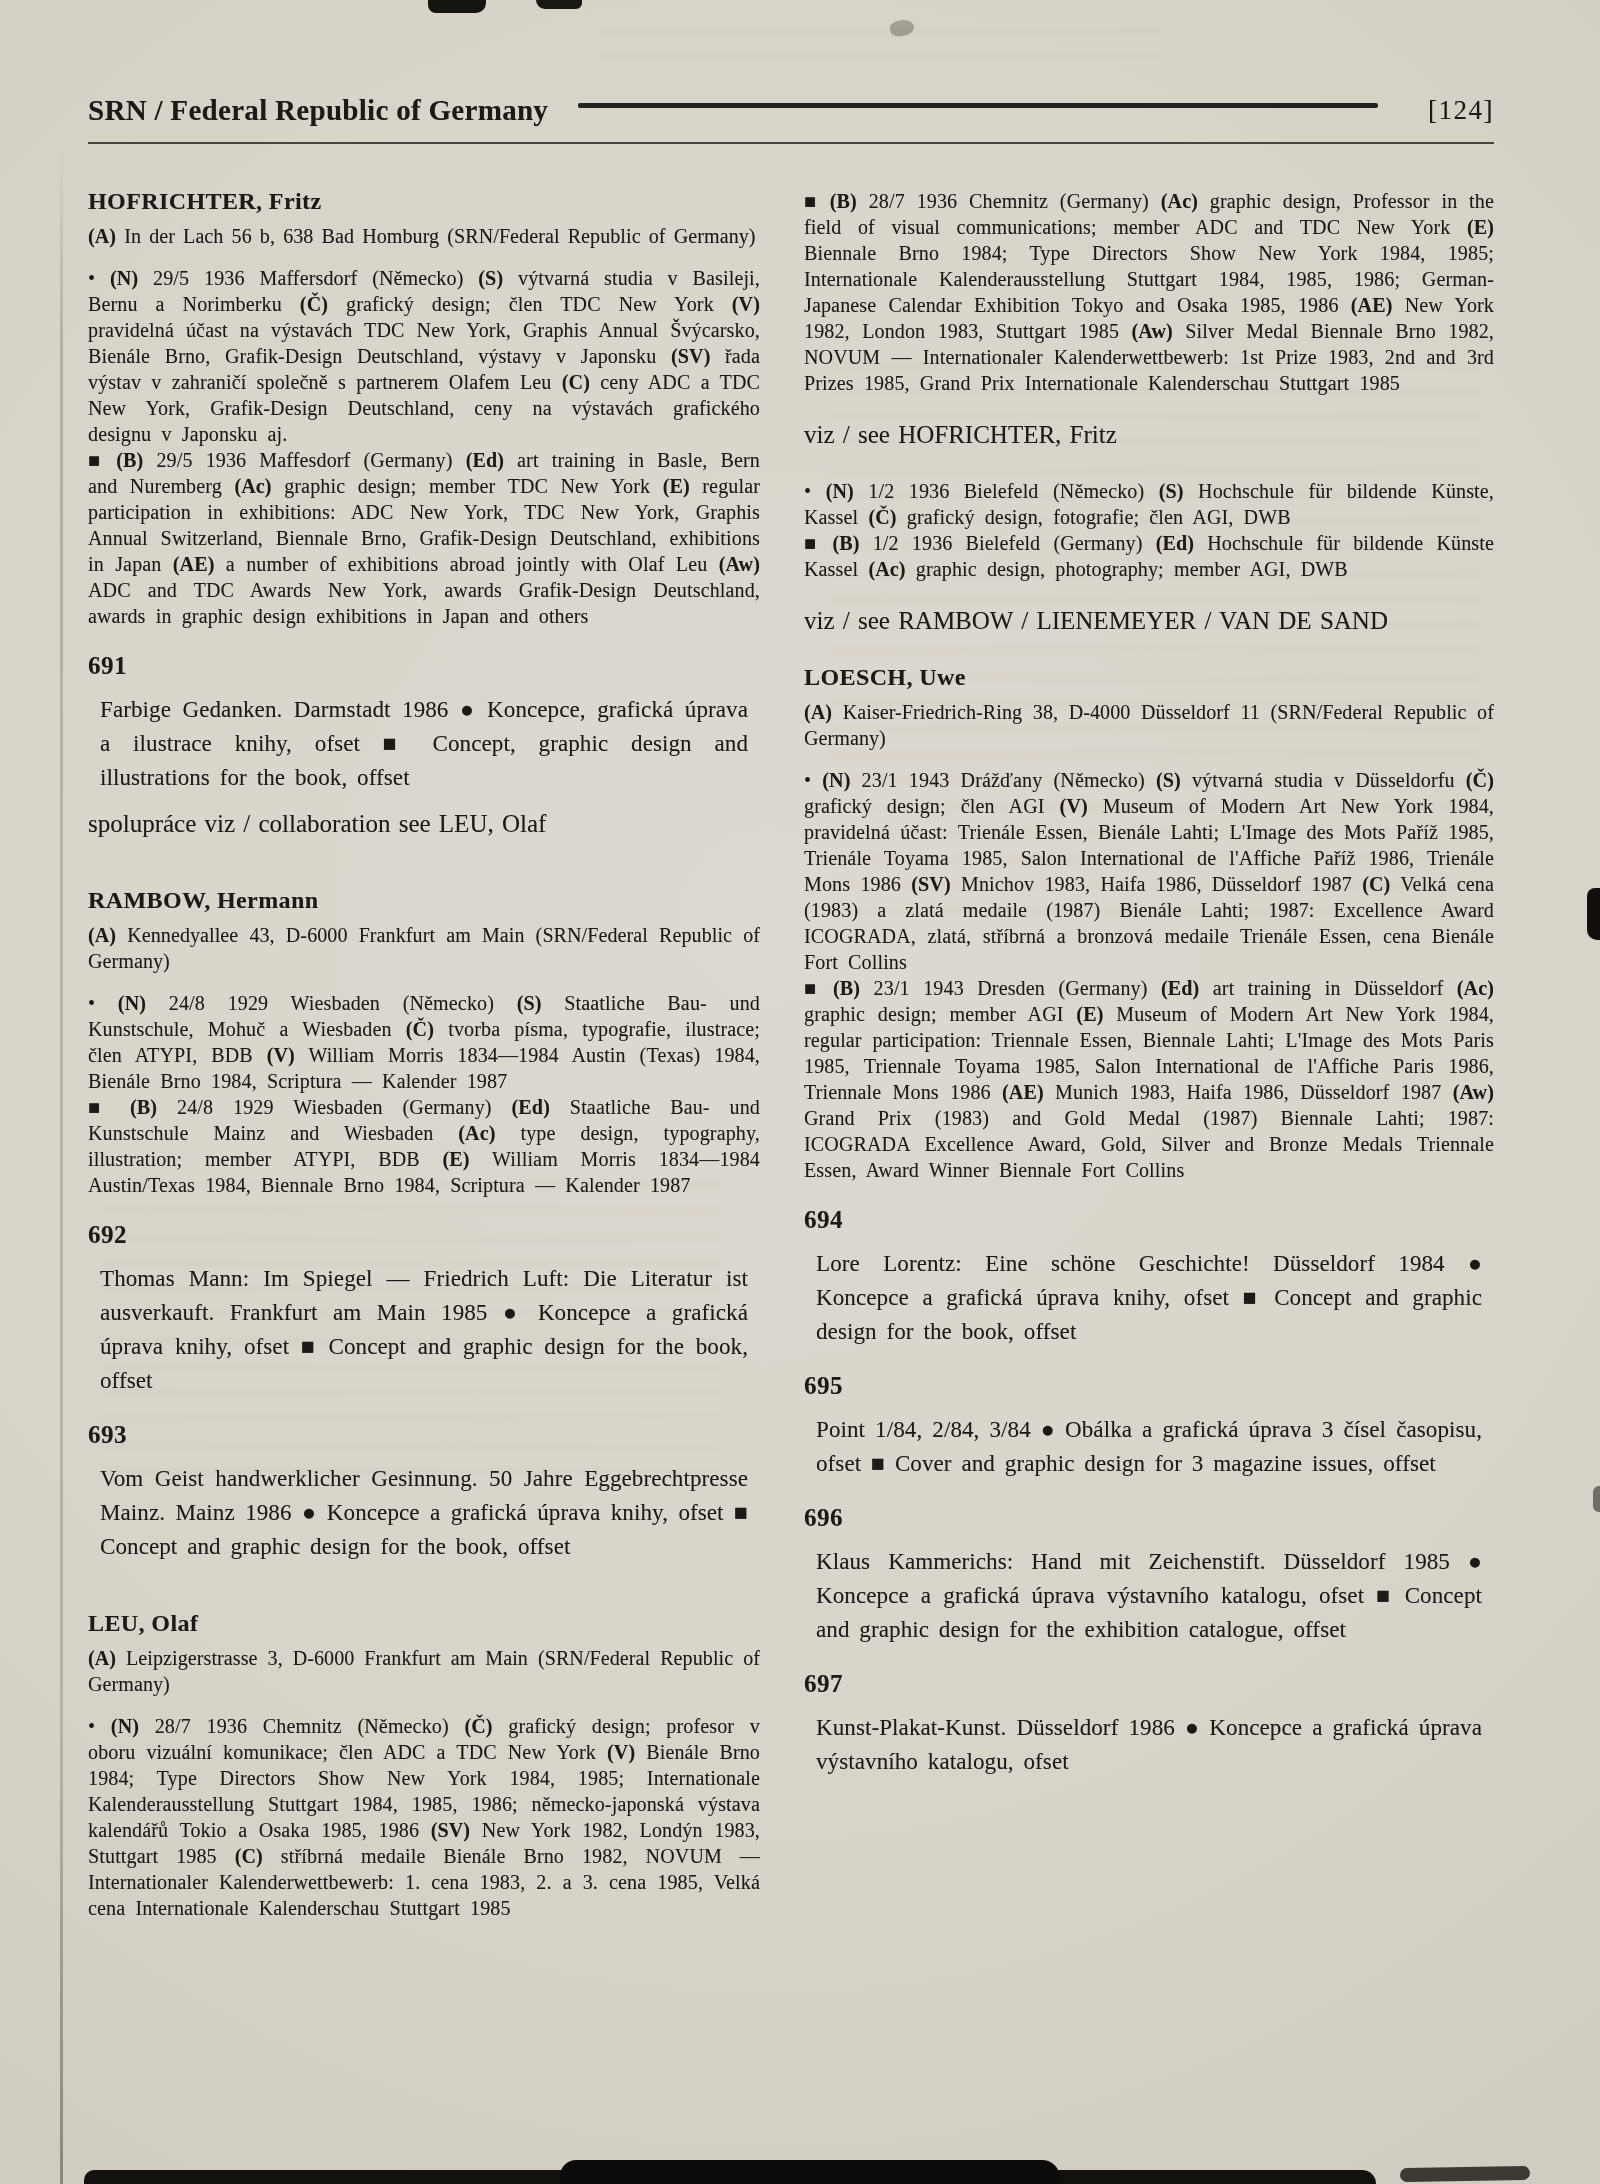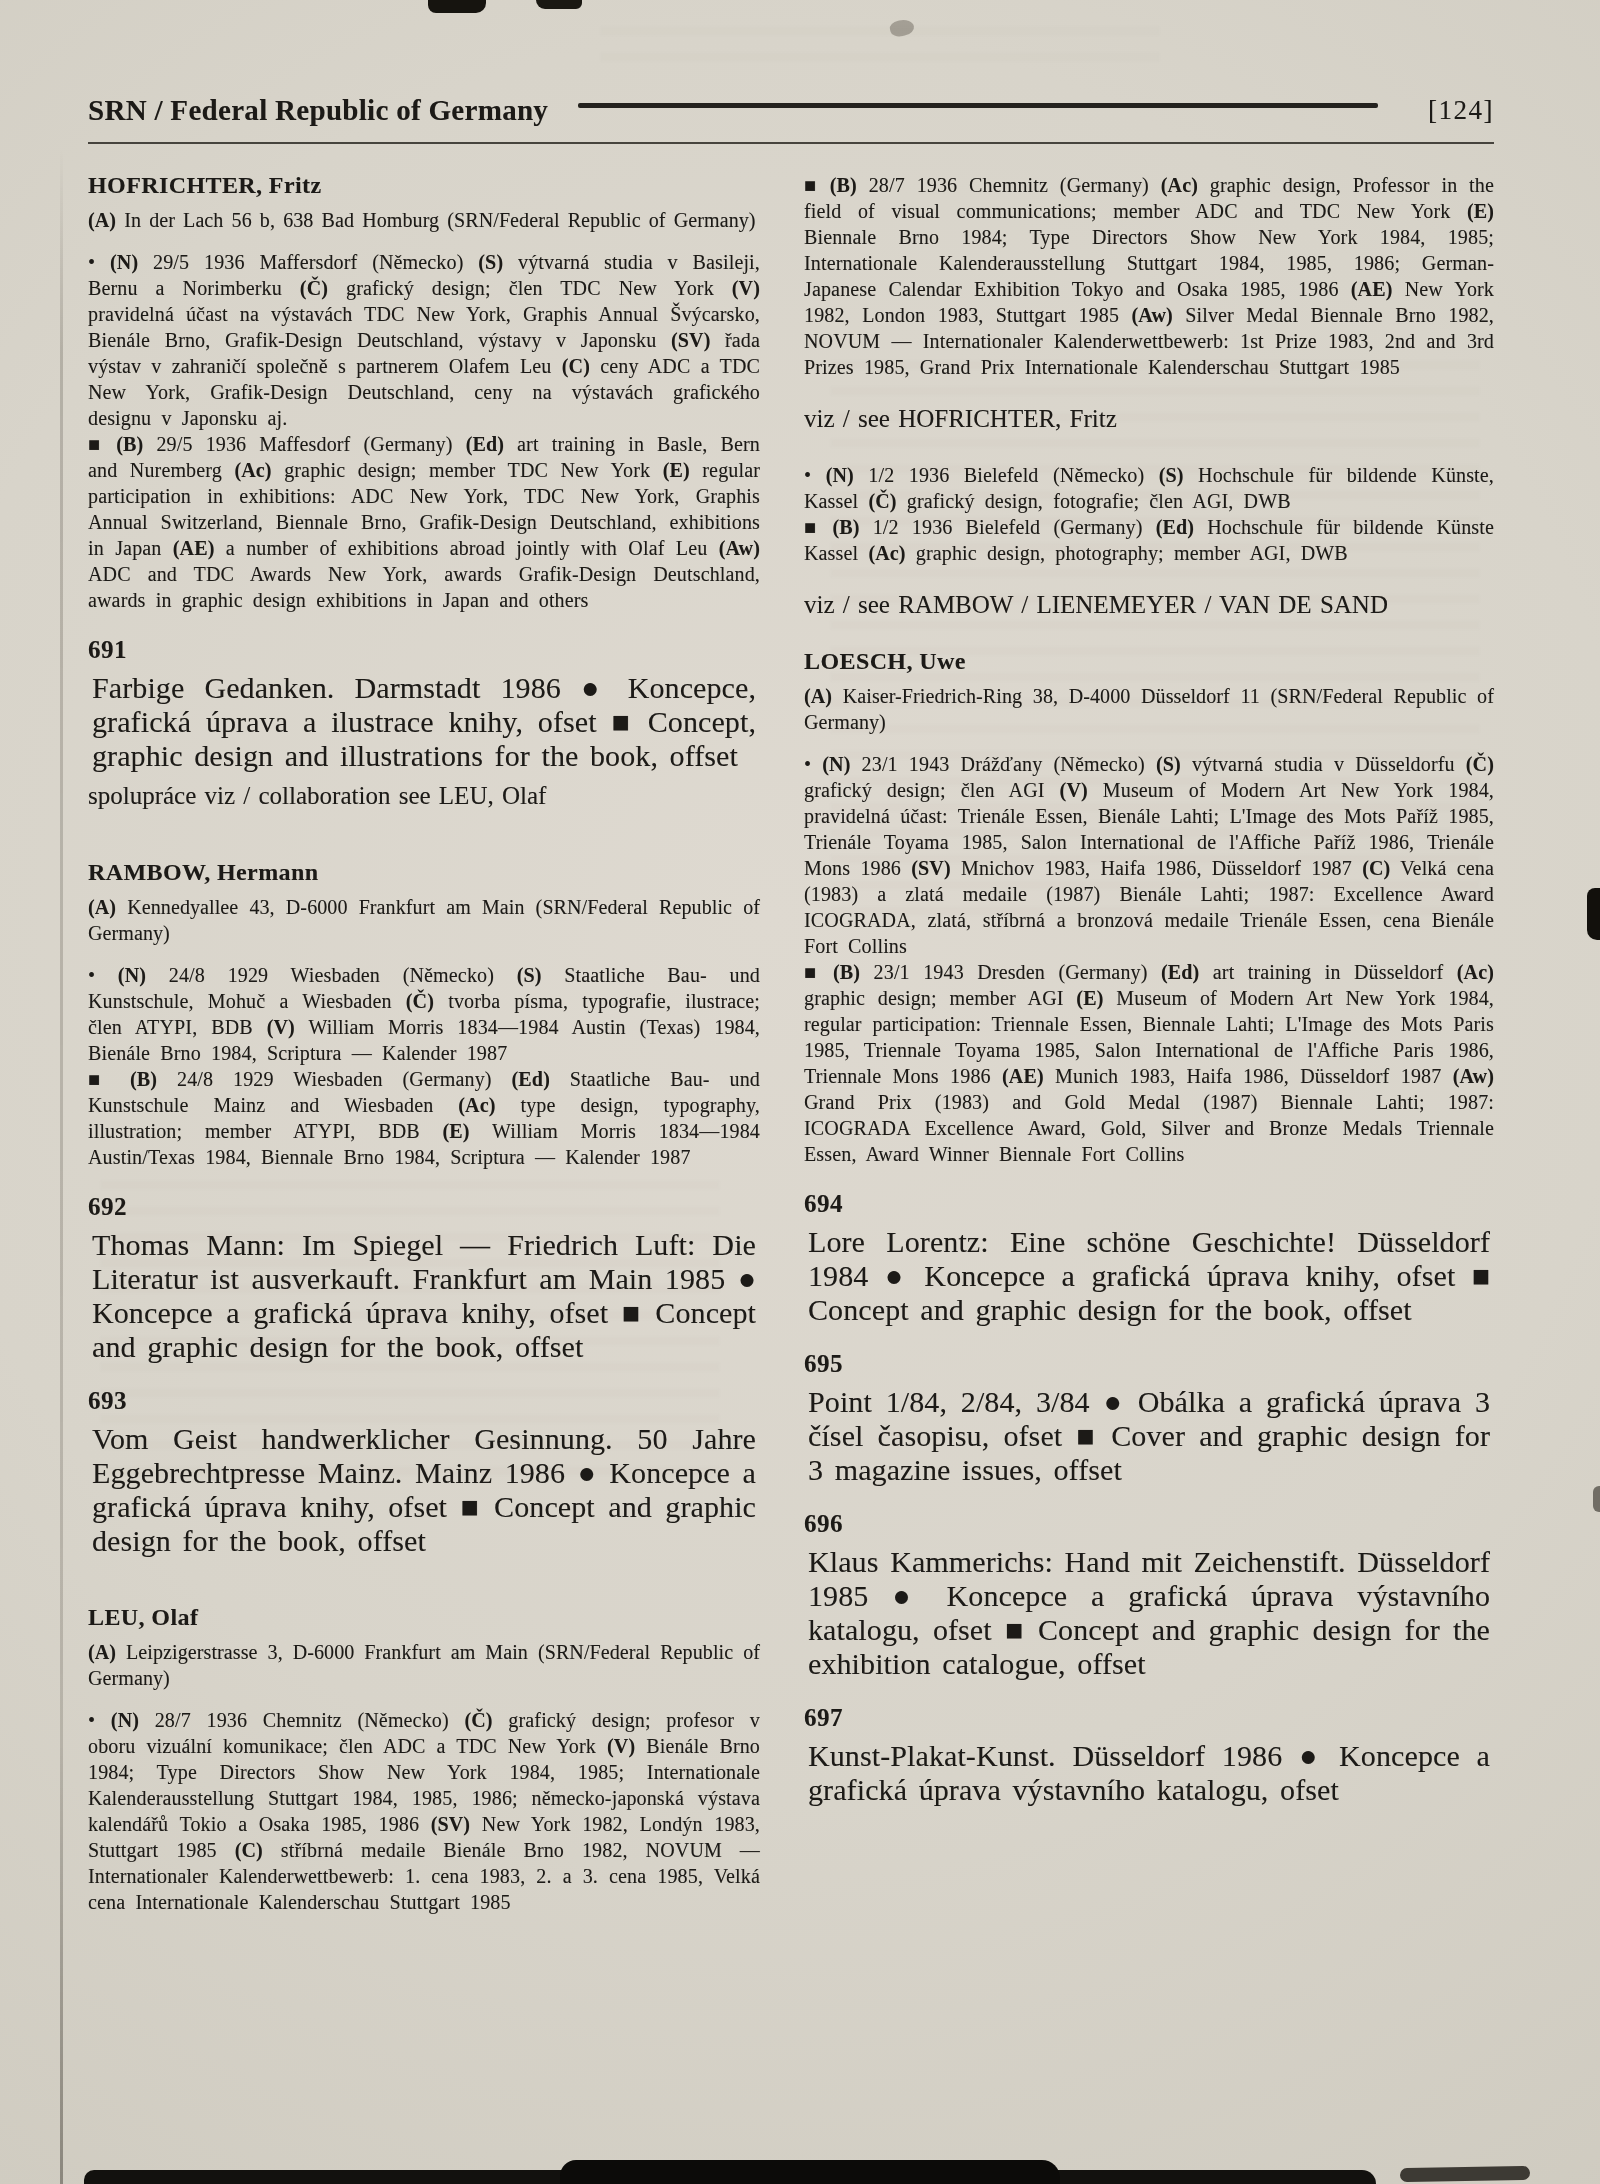--- a/index.html
+++ b/index.html
@@ -32,21 +32,21 @@
     border-radius: 2px;
   }
   .page-number { font-size: 27px; letter-spacing: 1.5px; white-space: nowrap; margin-left: 20px; }
   .header-underline {
     position: absolute; top: 142px; left: 88px; width: 1406px; height: 2px;
     background: rgba(45, 42, 37, 0.85);
   }
 
   
   .columns {
-    position: absolute; top: 172px; left: 88px; width: 1406px;
+    position: absolute; top: 188px; left: 88px; width: 1406px;
     display: flex; gap: 44px; align-items: flex-start;
   }
   .col-left  { width: 672px; flex: 0 0 672px; }
   .col-right { width: 690px; flex: 0 0 690px; }
 
   
   .entry { margin: 0; }
   .mt-section { margin-top: 46px; }
   .mt-small { margin-top: 26px; }
 
@@ -63,21 +63,21 @@
     text-align: justify; word-spacing: 5px; letter-spacing: 0.15px;
   }
   .bio b, .address b { font-weight: 700; }
 
   .work { margin-top: 22px; }
   .work-number {
     font-size: 25px; font-weight: 700; line-height: 30px;
     margin: 0 0 6px; letter-spacing: 0.5px;
   }
   .work-text {
-    margin: 4px; font-size: 30px; line-height: 34px;
+    margin: 12px; font-size: 23px; line-height: 34px;
     text-align: justify; word-spacing: 4px; letter-spacing: 0.1px;
   }
   .see-ref {
     margin: 22px 0 0; font-size: 25px; line-height: 34px;
     word-spacing: 2px;
   }
   .collab { margin-top: 6px; }
 
   
   .artifact { position: absolute; pointer-events: none; }

